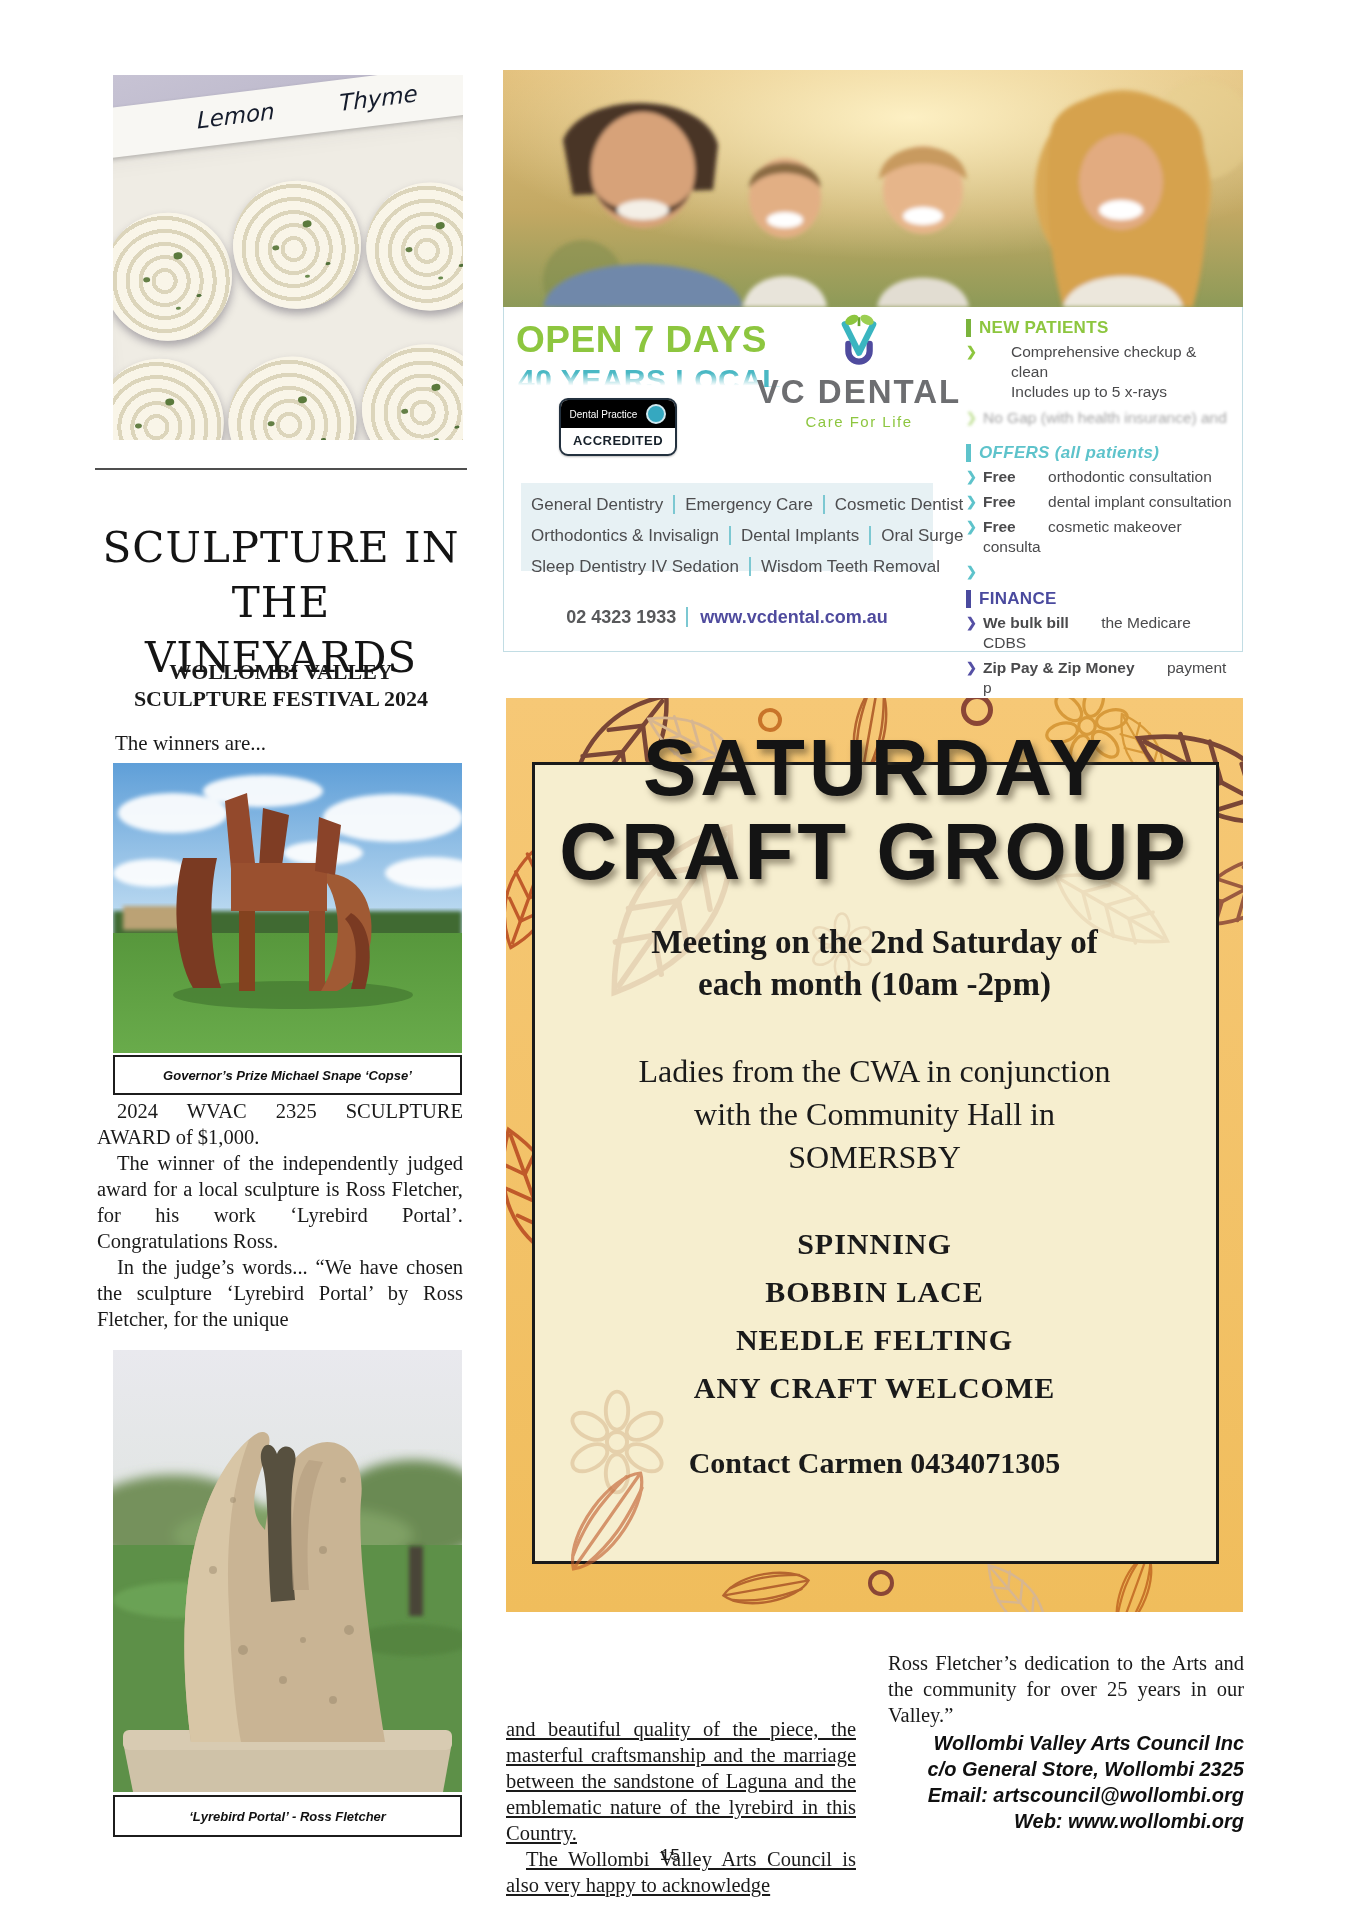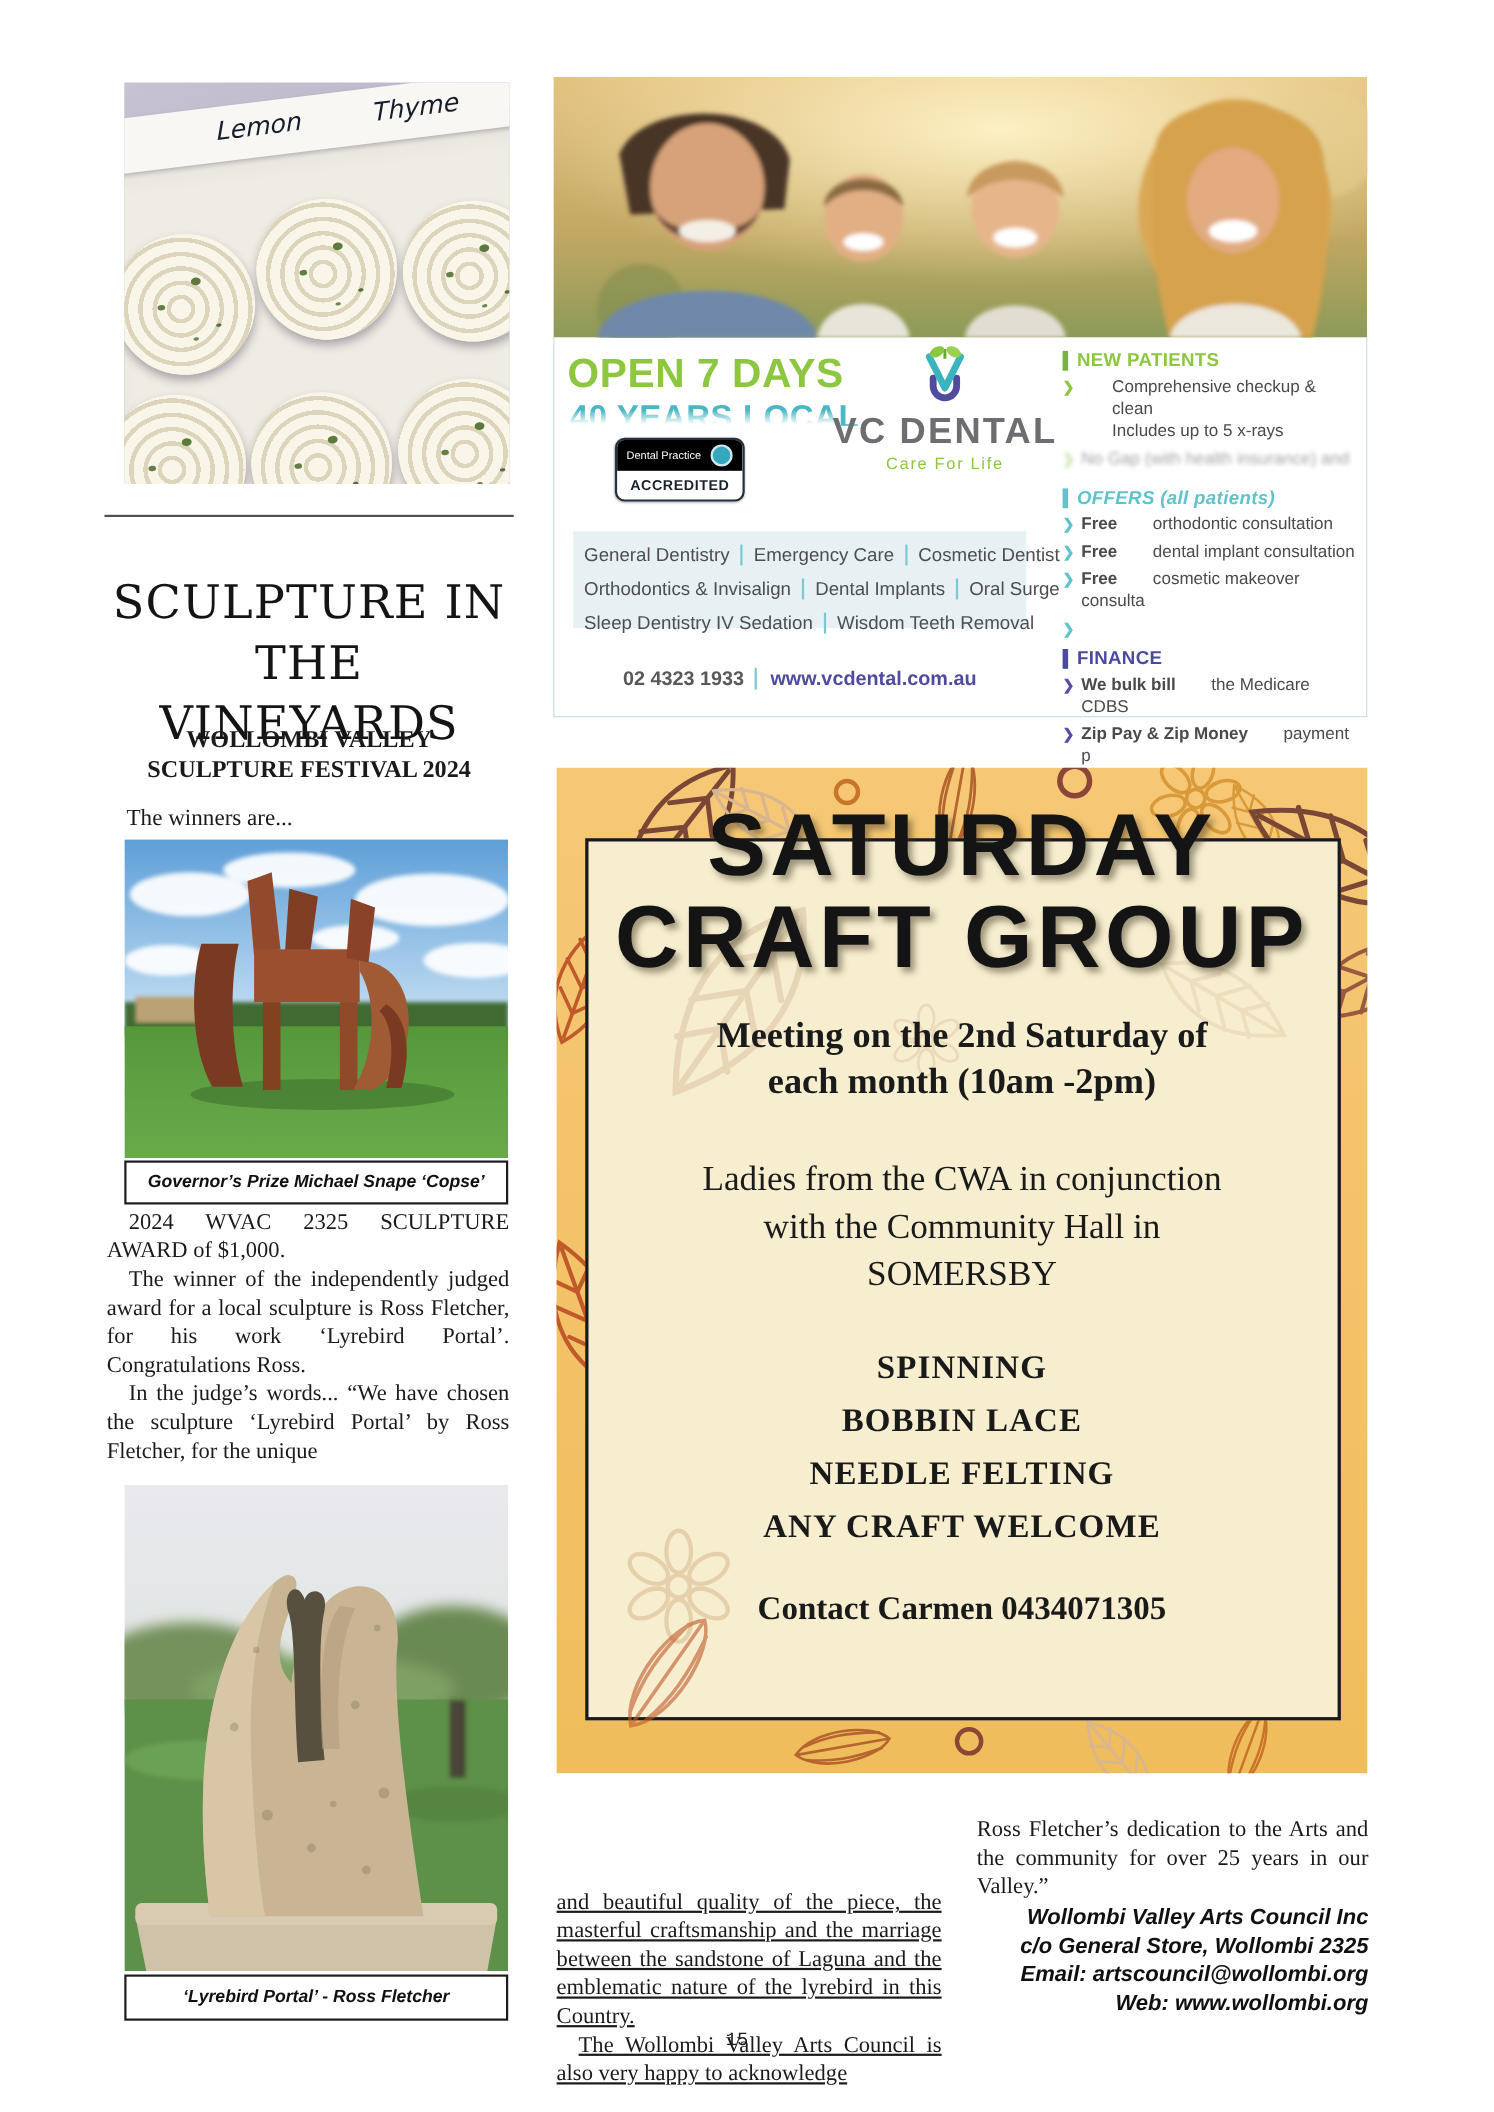--- a/index.html
+++ b/index.html
@@ -27,21 +27,21 @@
   .headline{left:95px;top:520px;width:372px;text-align:center;font-family:"DejaVu Serif",serif;
     font-size:42px;line-height:55px;letter-spacing:1px;color:#141414;}
   .headline span{display:block;}
   .subhead{left:95px;top:658px;width:372px;text-align:center;font-weight:bold;font-size:22px;line-height:27px;}
   .subhead span{display:block;}
   .intro{left:97px;top:731px;width:366px;font-size:21px;text-indent:18px;}
 
   .photo-s1{left:113px;top:763px;width:349px;height:290px;overflow:hidden;}
   .caption-box{height:36px;background:#fff;border:2px solid #1c1c1c;display:flex;align-items:center;
     justify-content:center;font-family:"Liberation Sans",sans-serif;font-style:italic;font-weight:700;
-    font-size:16px;color:#101010;}
+    font-size:13px;color:#101010;}
   .cap1{left:113px;top:1055px;width:345px;}
   .body-copy{left:97px;top:1098px;width:366px;font-size:20.5px;line-height:26px;text-align:justify;}
   .body-copy p{margin:0;text-indent:20px;}
   .photo-s2{left:113px;top:1350px;width:349px;height:442px;overflow:hidden;}
   .cap2{left:113px;top:1795px;width:345px;height:38px;}
 
   
   .dental{left:503px;top:70px;width:740px;height:582px;font-family:"Liberation Sans",sans-serif;}
   .d-photo{position:absolute;left:0;top:0;width:740px;height:237px;overflow:hidden;}
   .d-body{position:absolute;left:0;top:237px;width:738px;height:344px;background:#fff;

